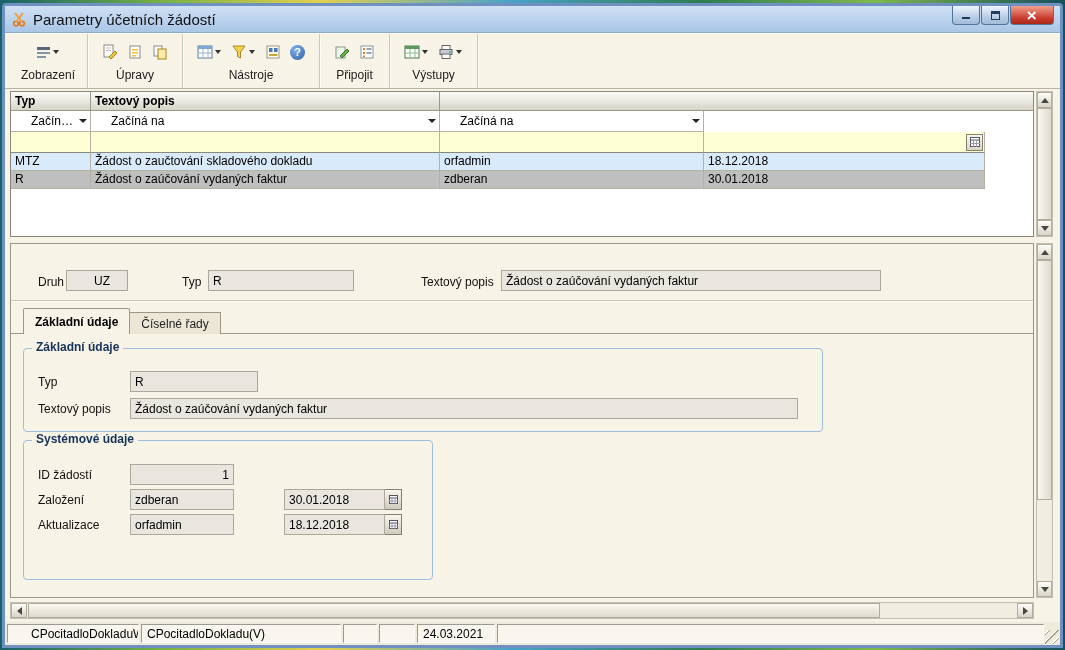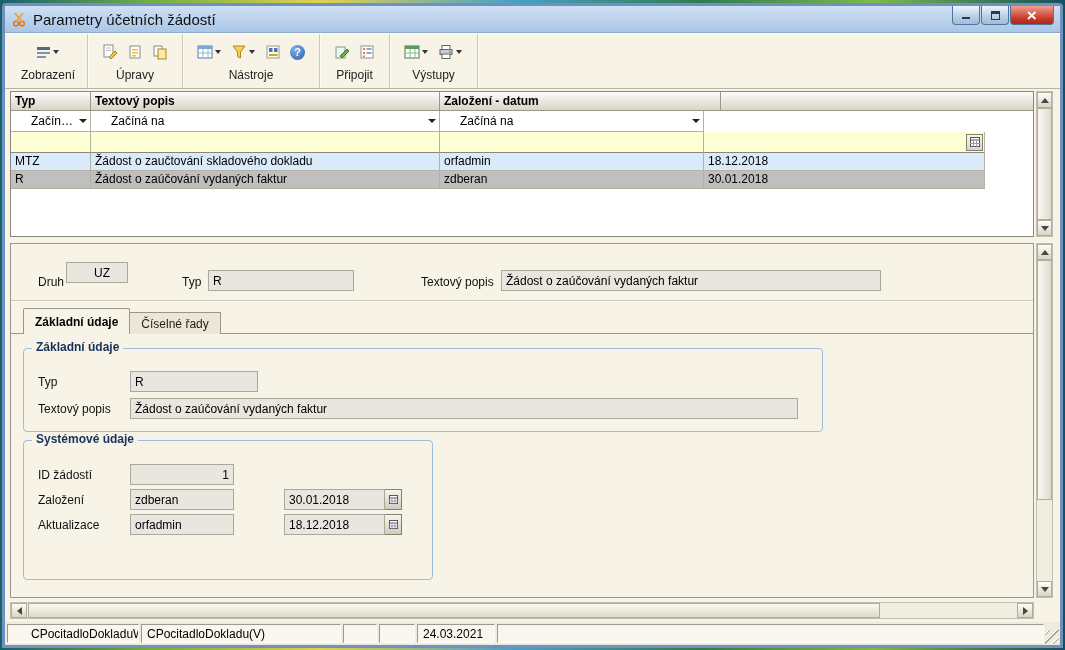--- a/index.html
+++ b/index.html
@@ -316,21 +316,20 @@
           </div>
         </div>
         <div class="tb-label">Výstupy</div>
       </div>
     </div>
 
     <div class="grid-area">
       <div class="g-row g-header">
         <div class="g-cell w0">Typ</div>
         <div class="g-cell w1">Textový popis</div>
-        <div class="g-cell w3">Založení - datum</div>
         <div class="g-cell hfill"></div>
       </div>
       <div class="g-row g-filters">
         <div class="g-cell w0">
           <div class="combo">
             <span class="combo-text">Začíná na</span>
             <span class="combo-arrow">
                 <i></i>
               </span>
           </div>
@@ -391,21 +390,21 @@
           <i class="tri-up"></i>
         </div>
       <div class="sb-thumb" style="top:16px; height:112px;"></div>
       <div class="sb-btn sb-down">
           <i class="tri-down"></i>
         </div>
     </div>
 
     <div class="detail">
       <span class="lbl" style="left:27px; top:31px;">Druh</span>
-      <div class="field" style="left:55px; top:18px; width:62px;padding-left:27px;">UZ</div>
+      <div class="field" style="left:55px; top:26px; width:62px;padding-left:27px;">UZ</div>
       <span class="lbl" style="left:171px; top:31px;">Typ</span>
       <div class="field" style="left:197px; top:26px; width:146px;">R</div>
       <span class="lbl" style="left:410px; top:31px;">Textový popis</span>
       <div class="field" style="left:490px; top:26px; width:380px;">Žádost o zaúčování vydaných faktur</div>
 
       <div class="dsep"></div>
 
       <div class="tabs">
         <div class="tab active">Základní údaje</div>
         <div class="tab inactive">Číselné řady</div>

